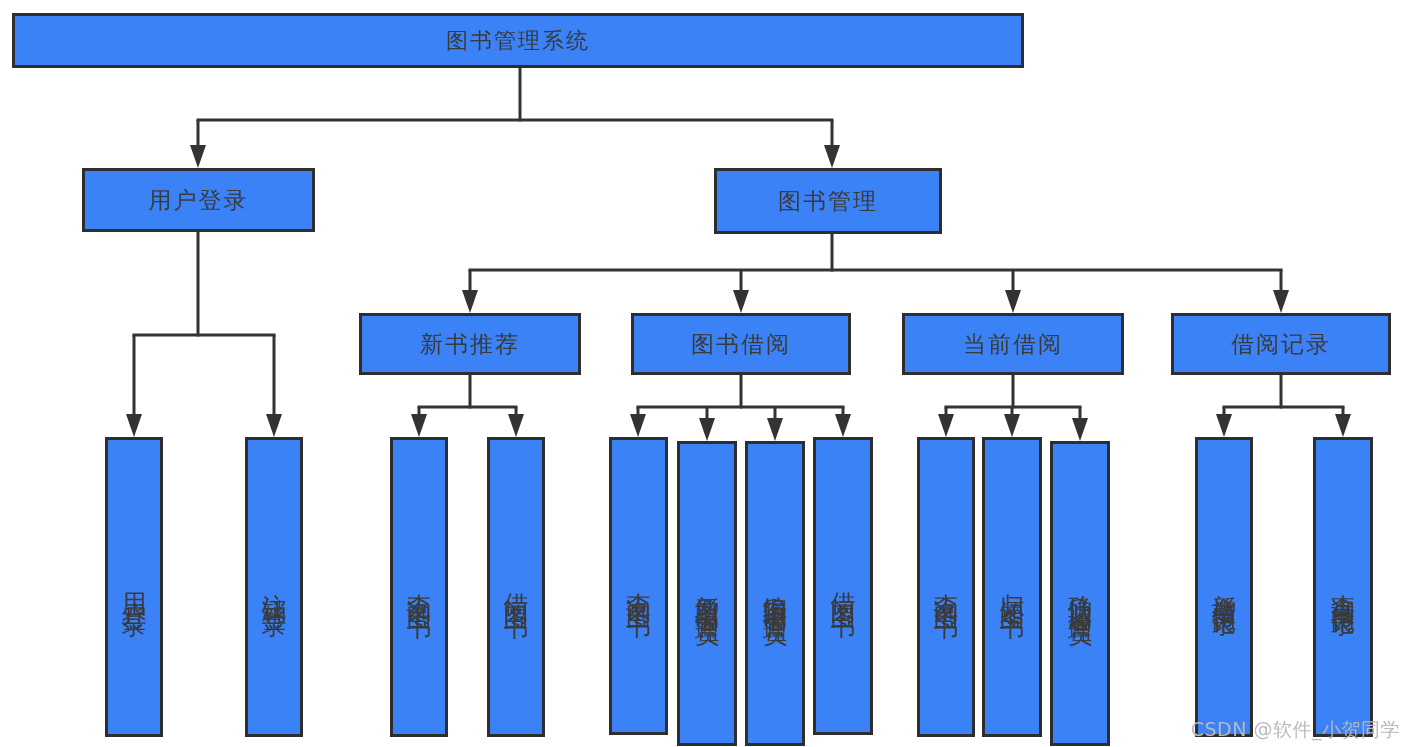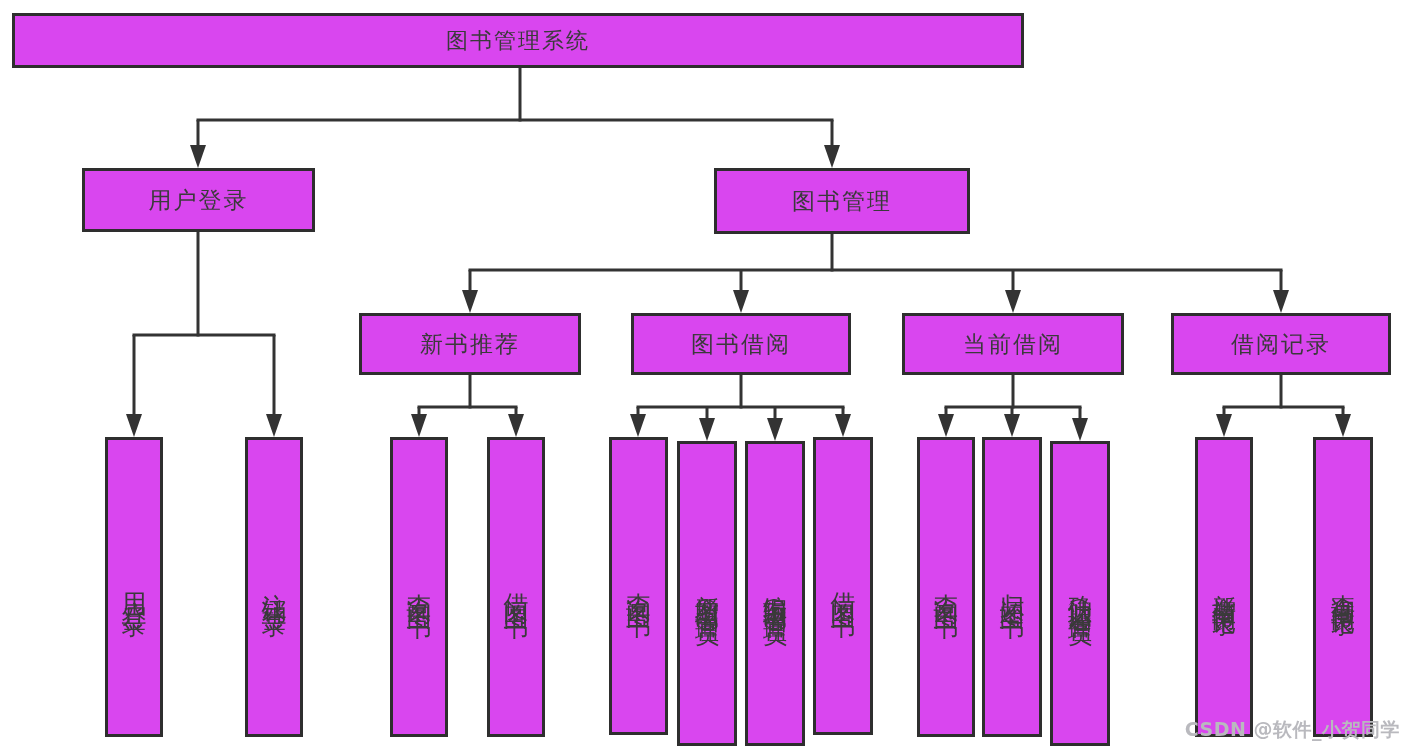--- a/index.html
+++ b/index.html
@@ -19,21 +19,21 @@
     position: absolute;
     left: 0;
     top: 0;
     width: 1405px;
     height: 747px;
     pointer-events: none;
   }
   .node {
     position: absolute;
     box-sizing: border-box;
-    background: #d946ef;
+    background: #3b82f6;
     border: 3px solid #2e2e2e;
     display: flex;
     align-items: center;
     justify-content: center;
     color: #3a3a3a;
   }
   .hnode {
     font-size: 23px;
     letter-spacing: 2px;
     white-space: nowrap;
@@ -59,21 +59,20 @@
   }
   .watermark {
     position: absolute;
     right: 5px;
     bottom: 4px;
     font-size: 19px;
     letter-spacing: 0.5px;
     color: #b9b9be;
     z-index: 10;
     white-space: nowrap;
-    font-weight: bold;
   }
 </style>
 </head>
 <body>
 
 <div class="canvas">
 
   <svg class="wires" viewBox="0 0 1405 747" xmlns="http://www.w3.org/2000/svg">
     <g stroke="#333333" stroke-width="3" fill="none">
 
@@ -141,21 +140,21 @@
     </g>
   </svg>
 
   <div class="node hnode root" style="left:12px; top:13px; width:1012px; height:55px;">
     <span>图书管理系统</span>
   </div>
 
   <div class="node hnode" style="left:82px; top:168px; width:233px; height:64px;">
     <span>用户登录</span>
   </div>
-  <div class="node hnode" style="left:714px; top:168px; width:256px; height:66px;">
+  <div class="node hnode" style="left:714px; top:168px; width:228px; height:66px;">
     <span>图书管理</span>
   </div>
 
   <div class="node hnode" style="left:631px; top:313px; width:220px; height:62px;">
     <span>图书借阅</span>
   </div>
   <div class="node hnode" style="left:359px; top:313px; width:222px; height:62px;">
     <span>新书推荐</span>
   </div>
   <div class="node hnode" style="left:1171px; top:313px; width:220px; height:62px;">

